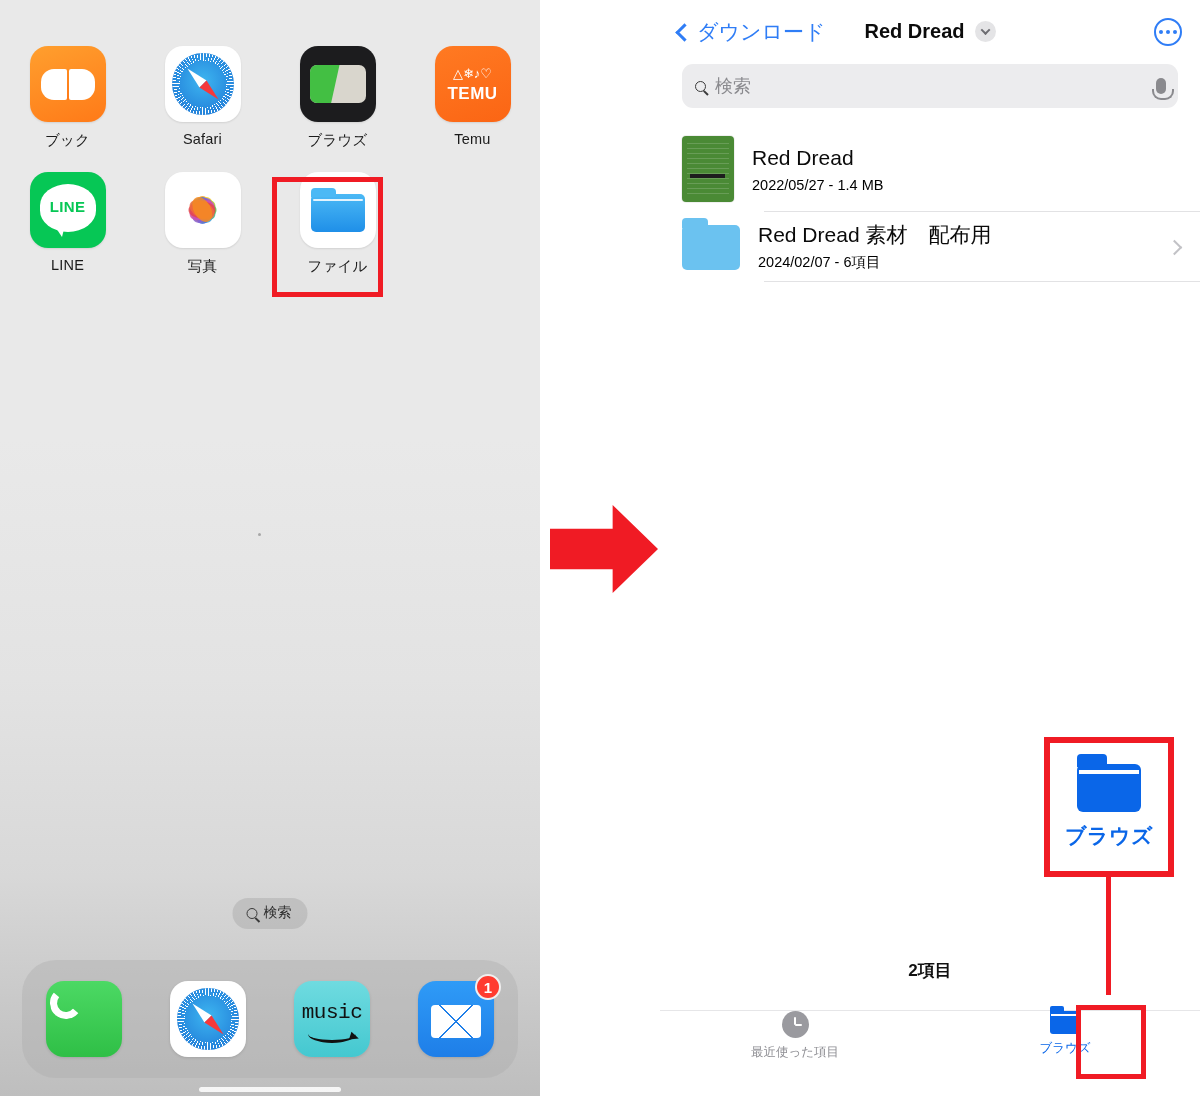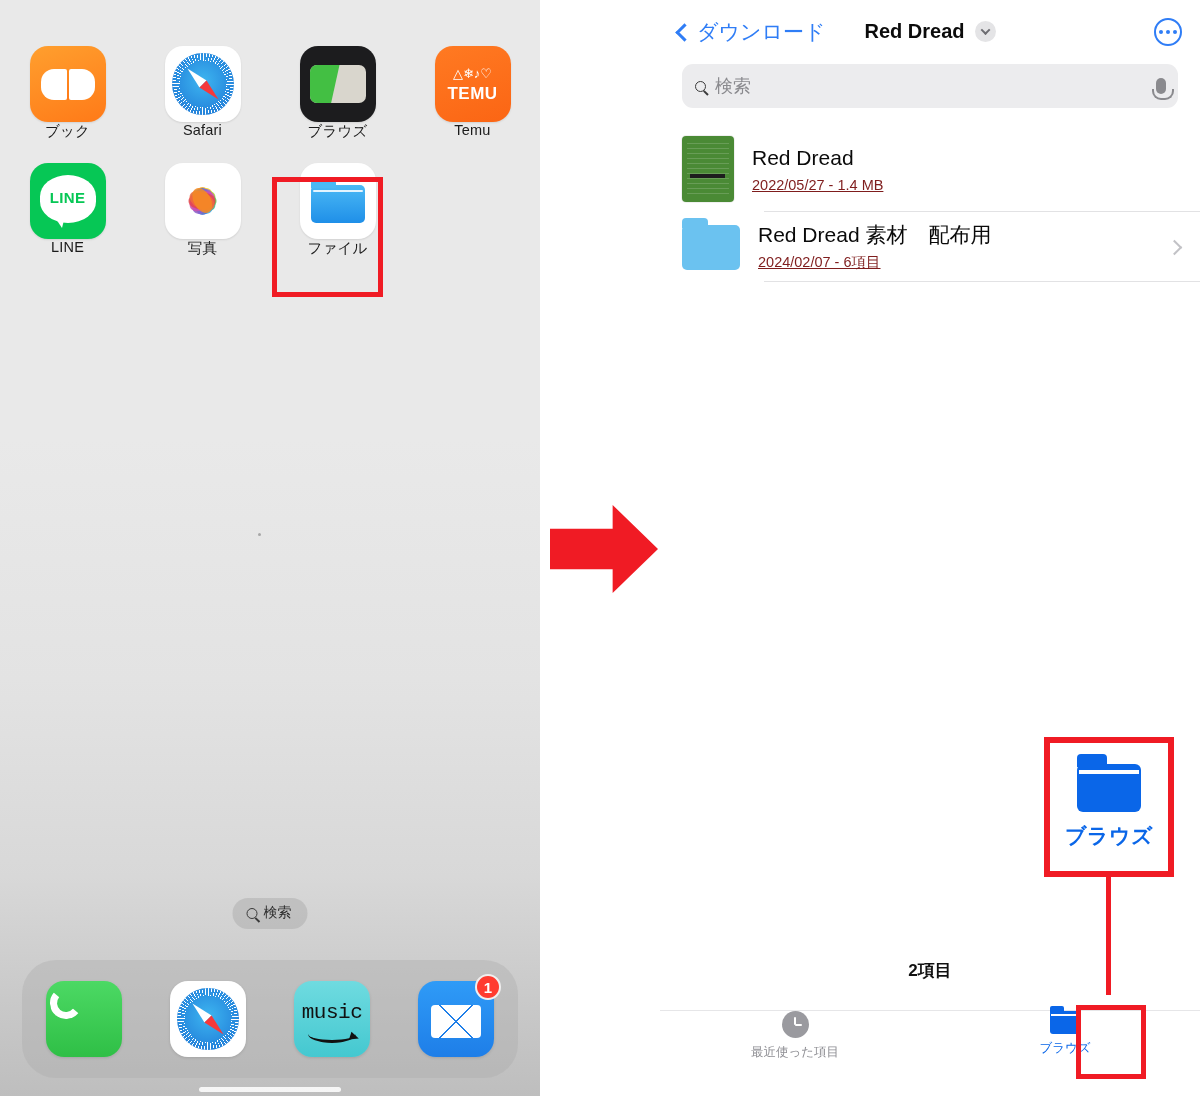--- a/index.html
+++ b/index.html
@@ -34,20 +34,21 @@
     align-items: center; justify-content: flex-start;
   }
   .app-icon {
     width: 76px; height: 76px;
     border-radius: 18px;
     position: relative;
     overflow: hidden;
     box-shadow: 0 1px 2px rgba(0,0,0,.10);
   }
   .app-label {
+    margin-top: 9px;
     font-size: 14.5px;
     color: #1b1b1b;
     letter-spacing: .2px;
     white-space: nowrap;
   }
 
   
   .ic-books { background: linear-gradient(160deg,#ff9f2e 0%, #ff7a18 100%); }
   .ic-books .pg {
     position:absolute; top:23px; width:26px; height:31px; background:#fff;
@@ -323,21 +324,21 @@
   }
   .thumb-folder{
     width:58px;height:45px;border-radius:5px;background:#6bc2f0;position:relative;flex:none;
   }
   .thumb-folder:before{
     content:""; position:absolute; left:0; top:-7px; width:26px;height:10px;
     border-radius:4px 4px 0 0; background:#6bc2f0;
   }
   .row-text{ flex:1; min-width:0; }
   .row-title{ font-size:21px; color:#0a0a0a; line-height:1.25; white-space:nowrap;}
-  .row-sub{ font-size:14.5px; color:#7f1d1d; margin-top:5px;text-decoration:underline; }
+  .row-sub{ font-size:14.5px; color:#000000; margin-top:5px; }
   .row-chev{
     margin-right:20px; width:11px;height:11px;
     border-right:2.6px solid #c2c2c6; border-top:2.6px solid #c2c2c6;
     transform:rotate(45deg); flex:none;
   }
 
   .count{
     position:absolute; left:0; right:0; top:959px;
     text-align:center; font-size:17px; font-weight:bold; color:#111;
   }

